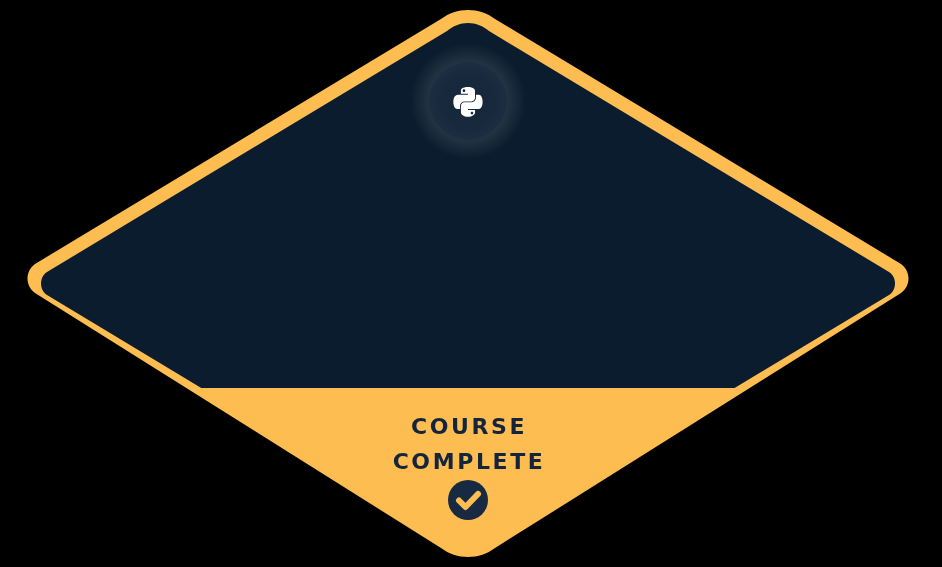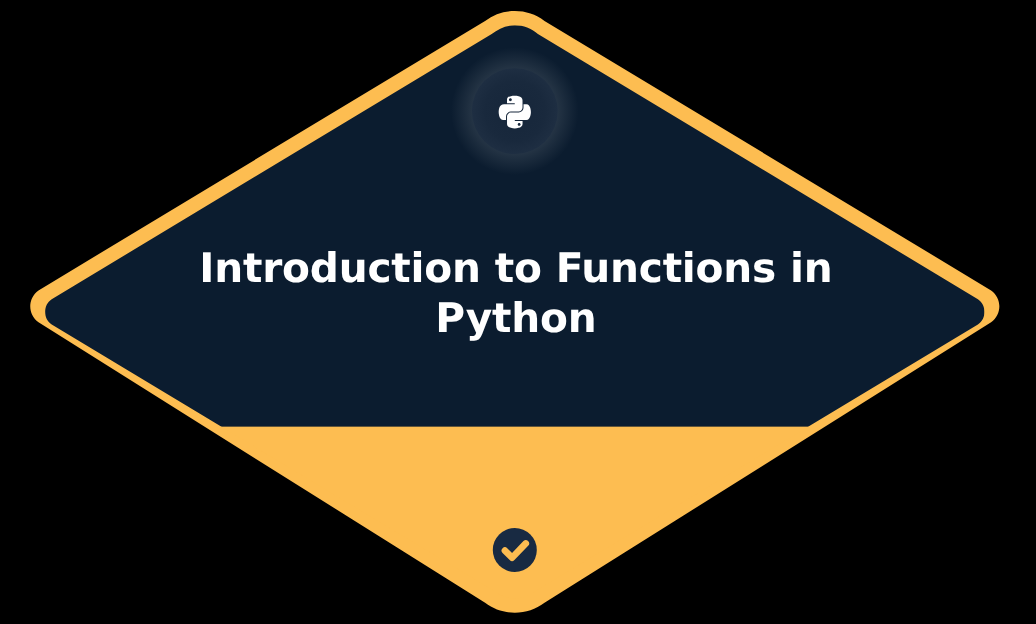--- a/index.html
+++ b/index.html
@@ -121,18 +121,18 @@
       <path fill="#FFFFFF" d="M384.9 153.2v51.1c0 39.5-33.5 72.8-71.7 72.8H198.5c-31.4 0-57.4 26.9-57.4 58.4v109.5c0 31.2 27.1 49.5 57.4 58.4 36.3 10.7 71.2 12.6 114.7 0 28.9-8.4 57.4-25.2 57.4-58.4v-43.8H255.9v-14.6h172.1c33.4 0 45.8-23.3 57.4-58.3 12-36 11.5-70.6 0-116.8-8.3-33.2-24-58.3-57.4-58.3h-43.1zM320.4 430.4c11.9 0 21.6 9.8 21.6 21.9 0 12.2-9.7 22-21.6 22-11.9 0-21.6-9.9-21.6-22 0-12.1 9.7-21.9 21.6-21.9z"></path>
     </g>
 
     <g>
       <circle cx="468" cy="500" r="20" fill="#182A42"></circle>
       <path d="M459 500.5 L465.5 507 L478 494" fill="none" stroke="#FDBD51" stroke-width="6" stroke-linecap="round" stroke-linejoin="round"></path>
     </g>
   </svg>
 
   <div class="overlay">
-    <div id="course-title">Introduction to Functions in
-Python</div>
 
+    <div id="status-label">COURSE
+COMPLETE</div>
   </div>
 
 </div>
 
 </body></html>

